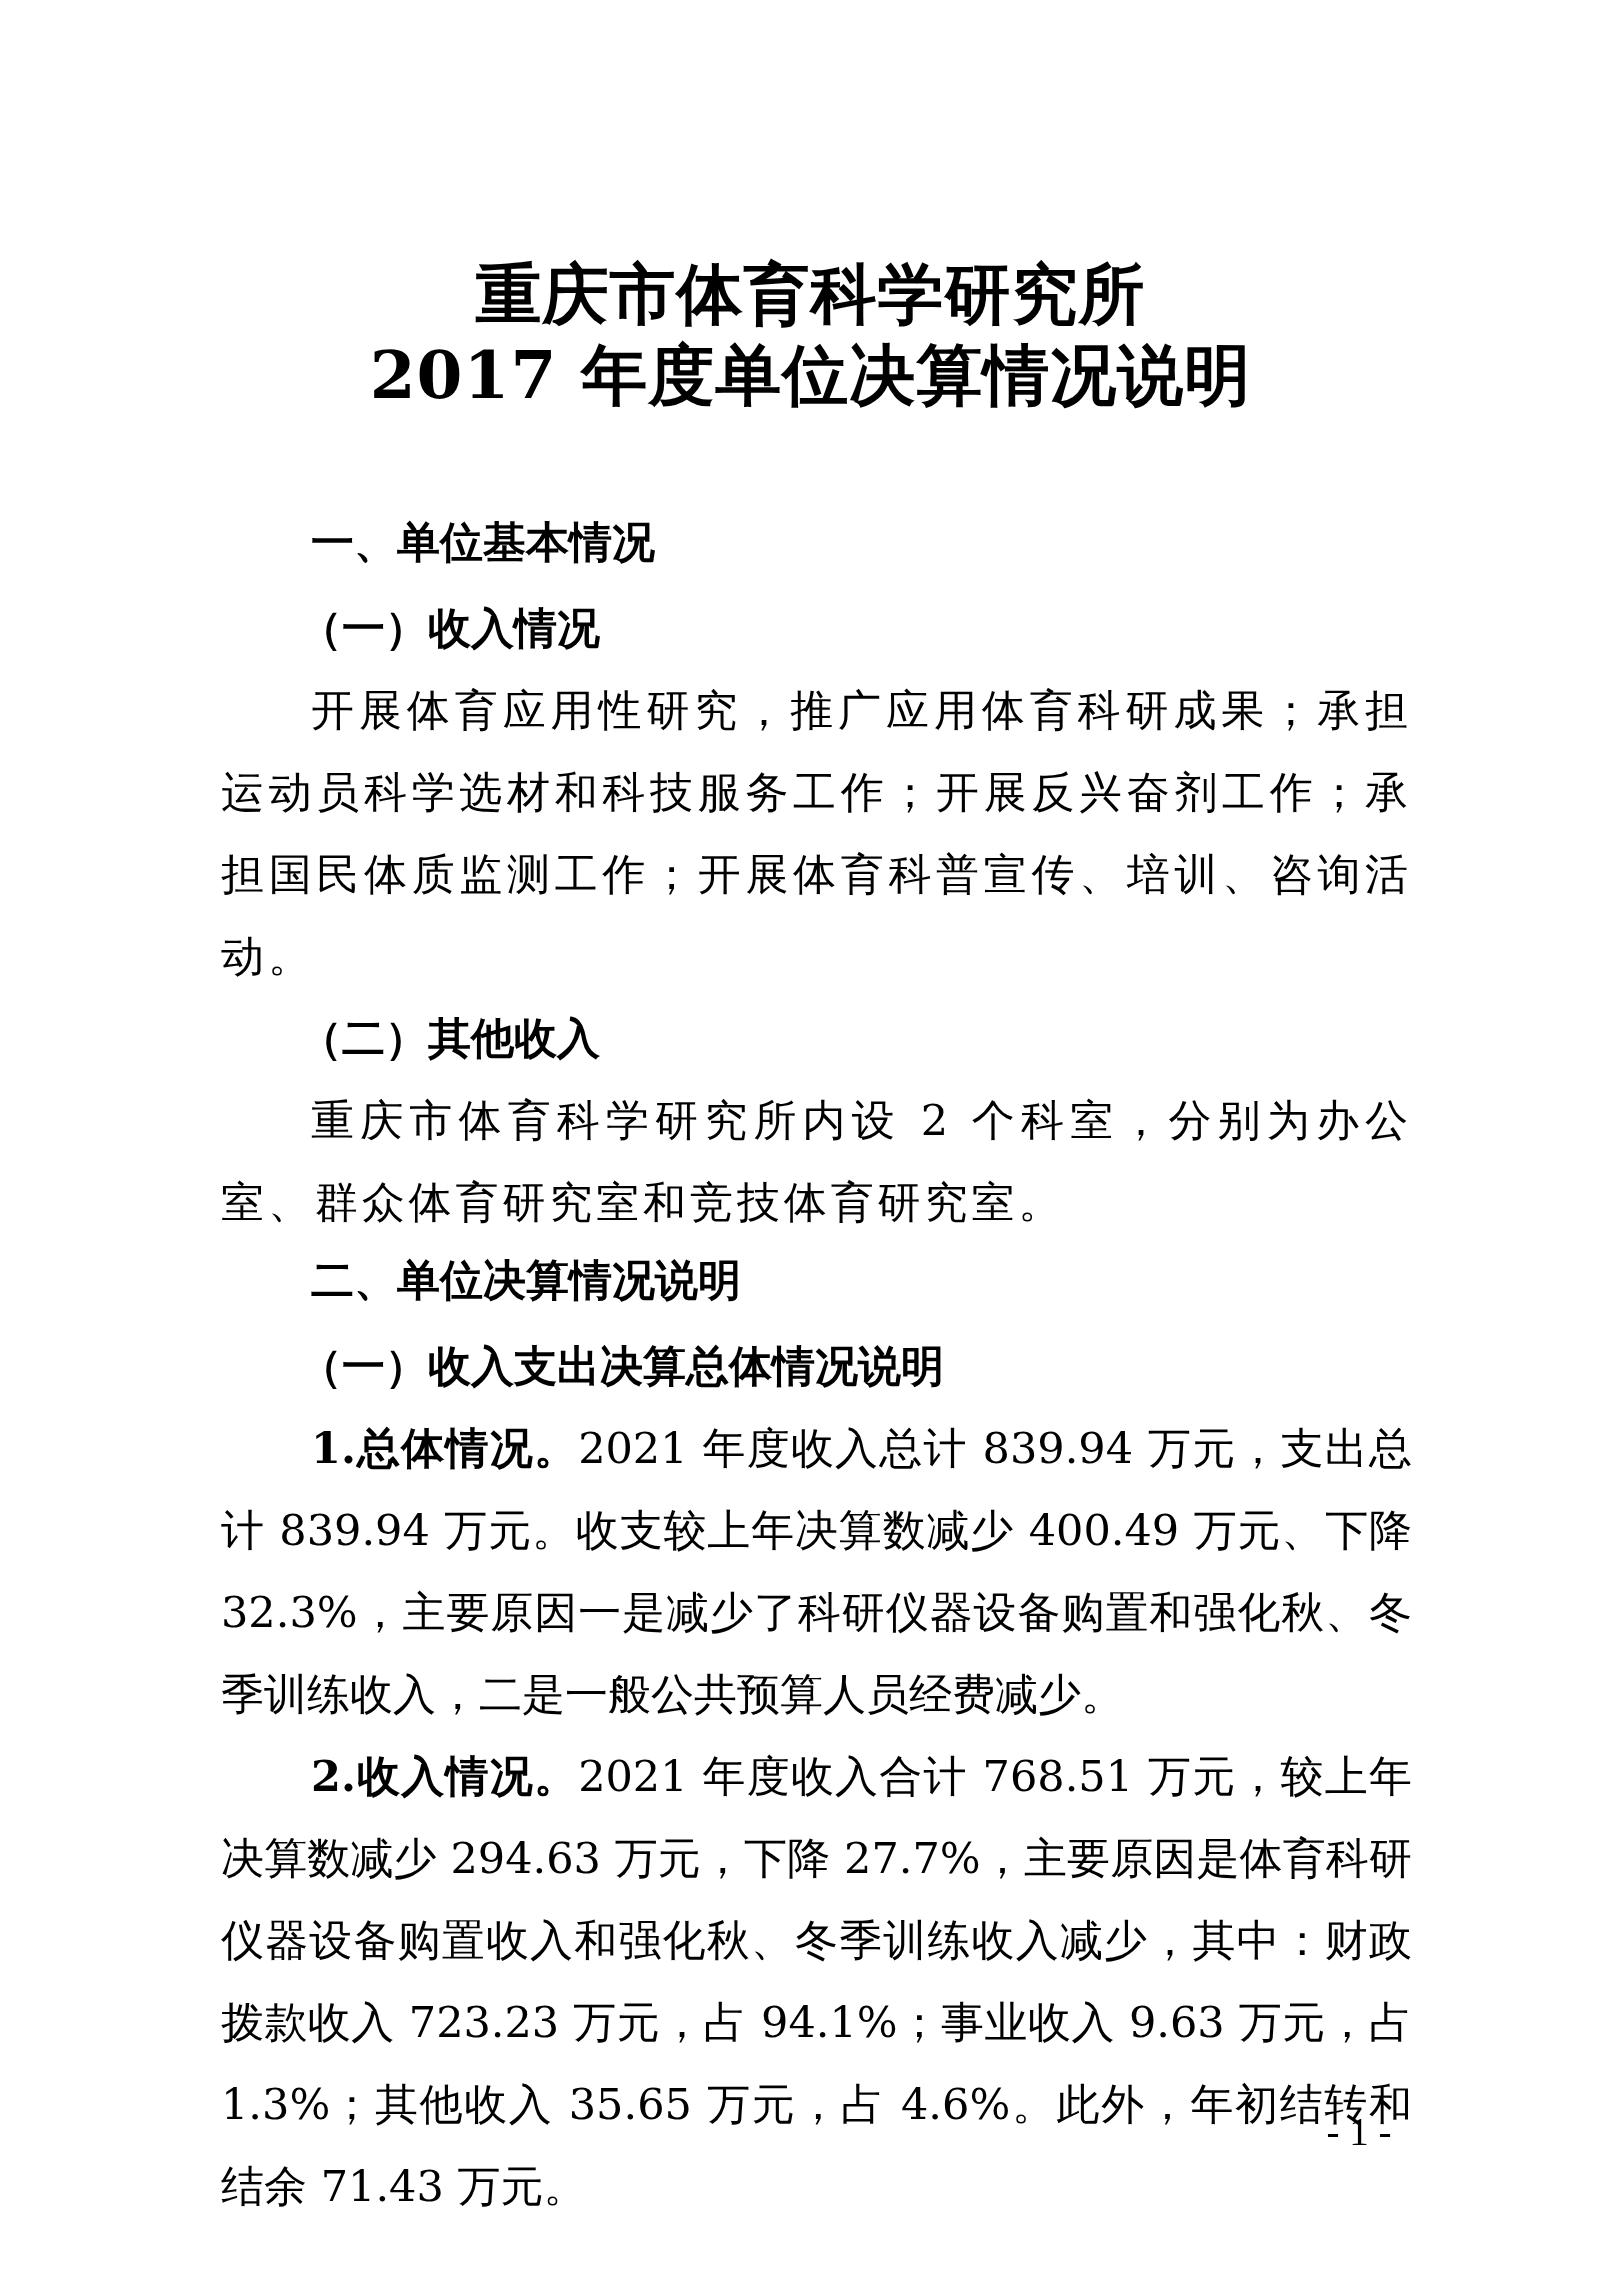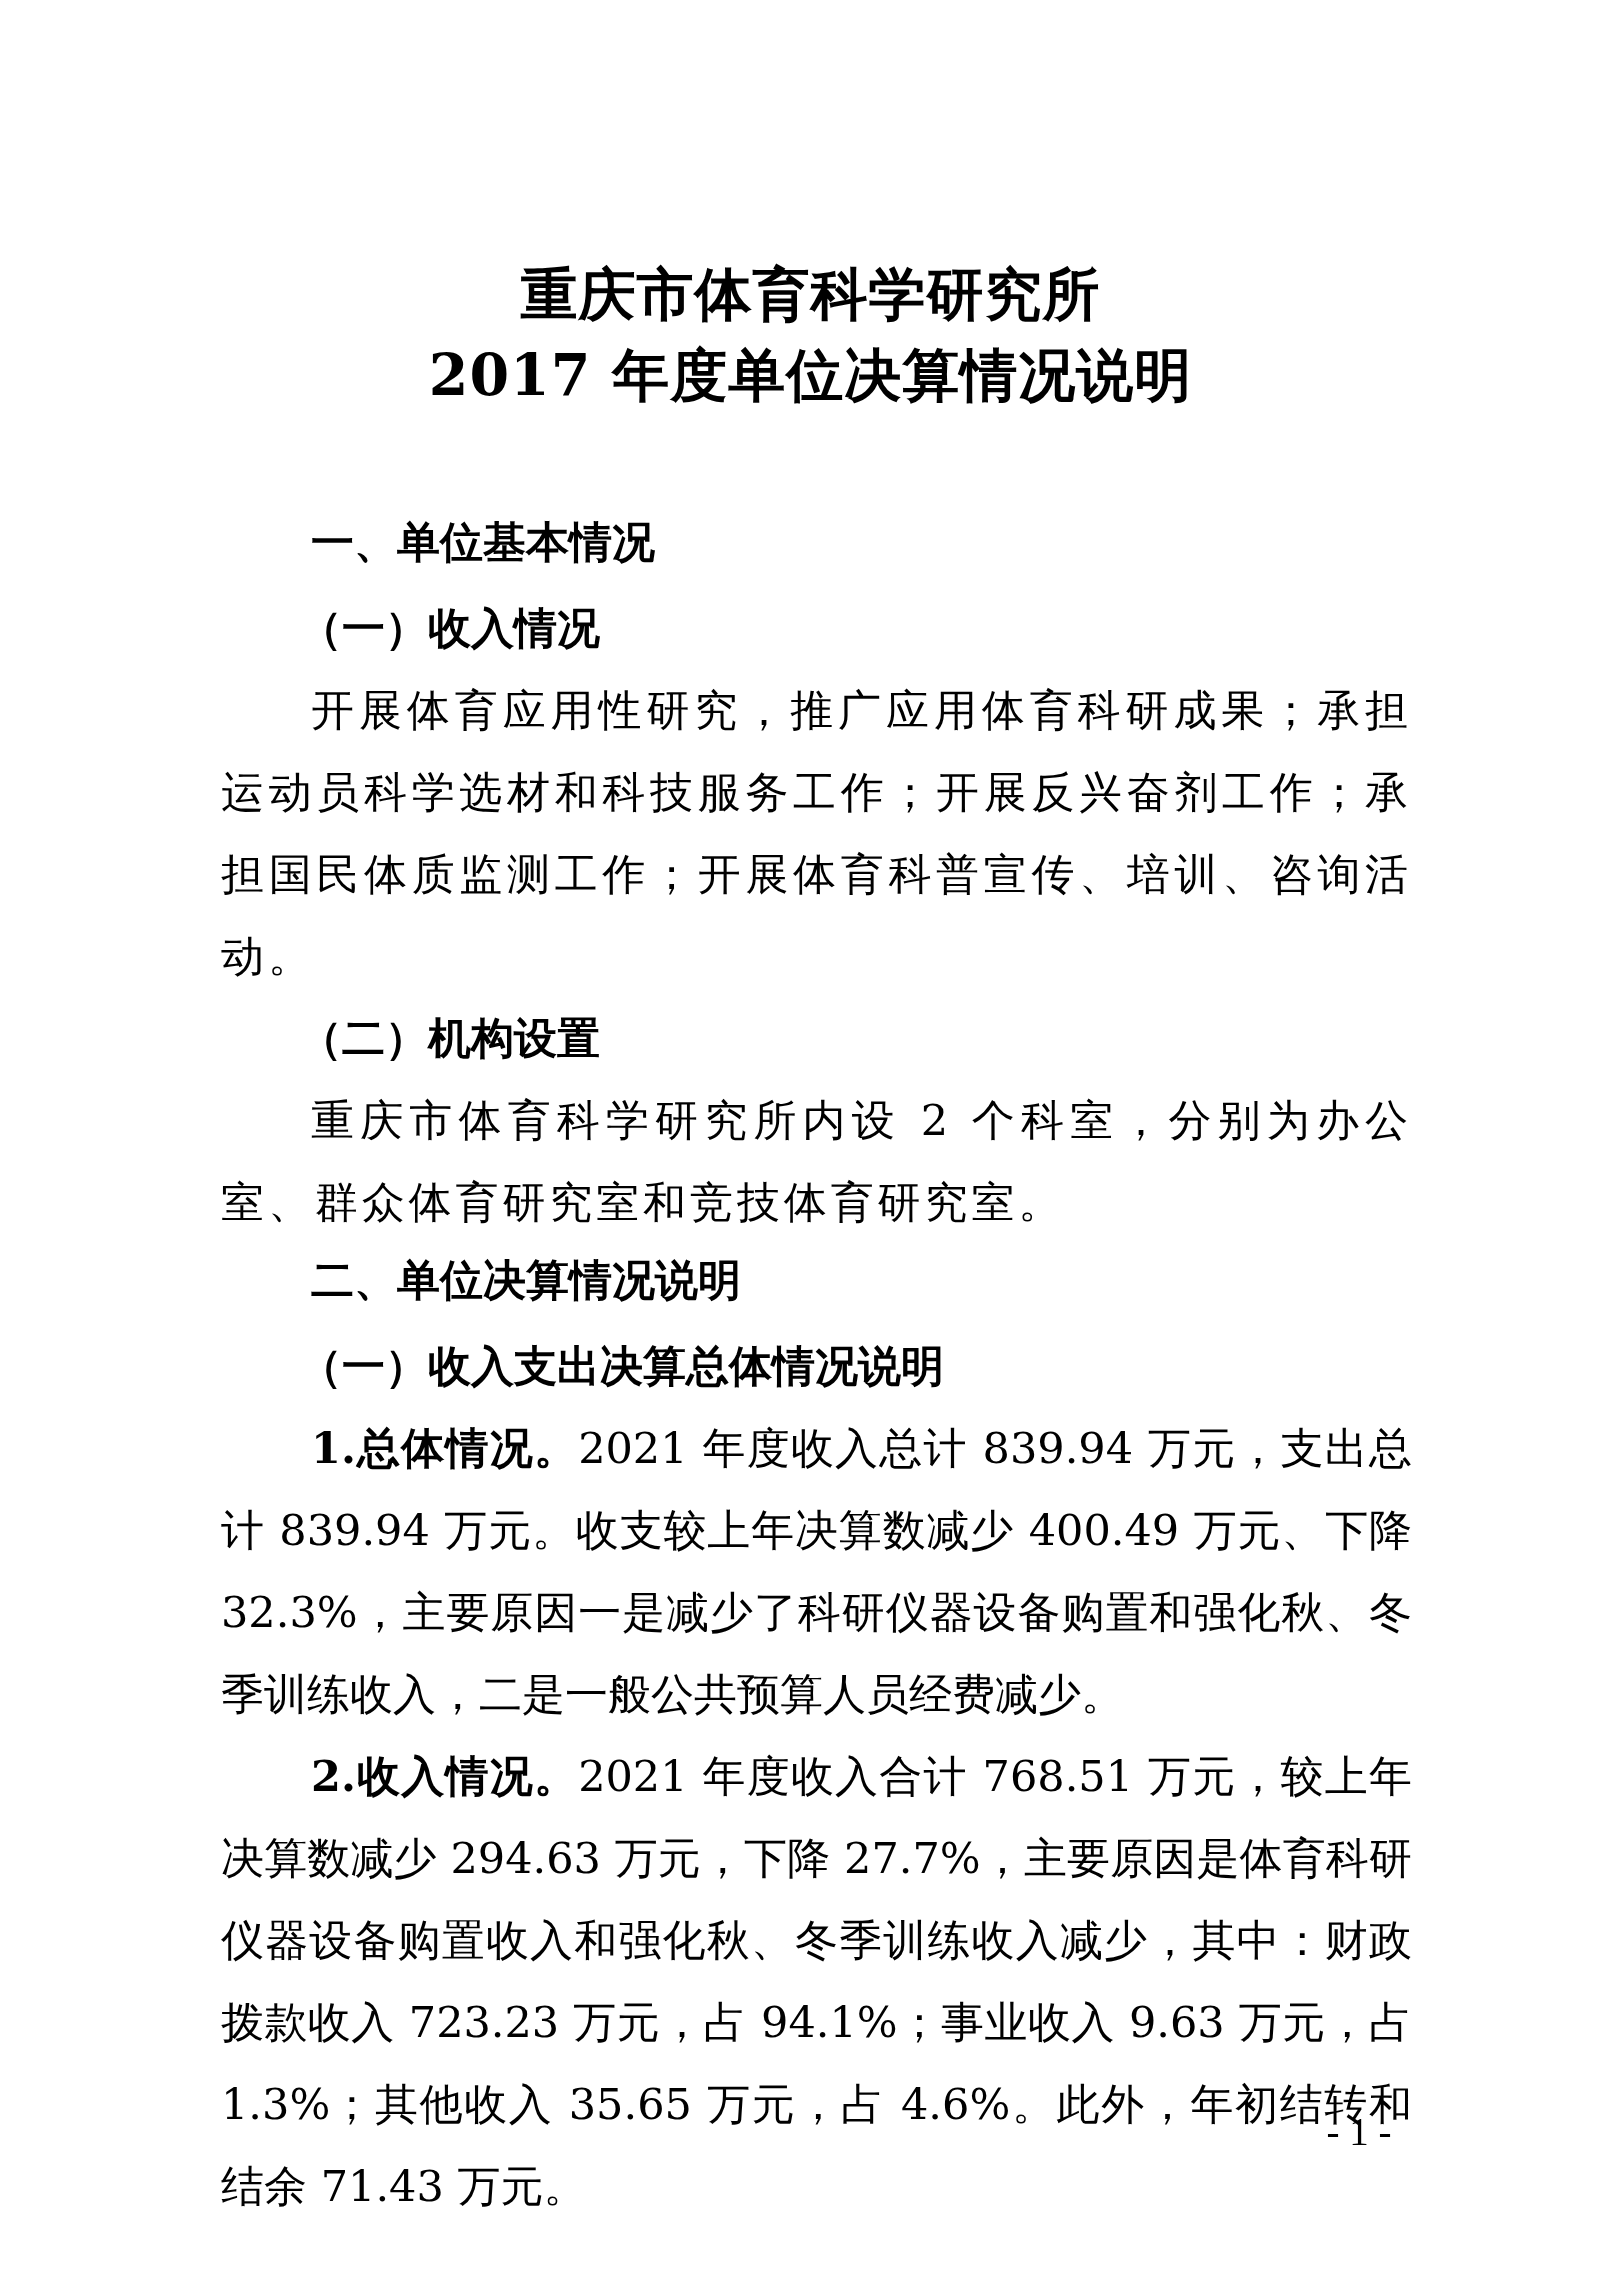--- a/index.html
+++ b/index.html
@@ -1,18 +1,18 @@
 <!DOCTYPE html>
 <html><head>
 <meta charset="utf-8">
 <style>
   html, body { margin:0; padding:0; background:#ffffff; }
   body { width:1621px; height:2293px; position:relative; overflow:hidden; }
   .page { position:absolute; left:0; top:0; width:1621px; height:2293px; background:#fff; color:#000; }
-  .title { position:absolute; left:0; width:1621px; text-align:center; font-family:"DejaVu Serif", serif; font-weight:bold; font-size:57px; line-height:82px; letter-spacing:1px; }
+  .title { position:absolute; left:0; width:1621px; text-align:center; font-family:"DejaVu Serif", serif; font-weight:bold; font-size:66px; line-height:82px; letter-spacing:1px; }
   .t1 { top:253px; }
   .t2 { top:334px; }
   .body { position:absolute; left:221px; top:505px; width:1191px; font-family:"DejaVu Serif","Liberation Serif", serif; font-size:43px; line-height:82px; text-align:justify; }
   .body p { margin:0; text-indent:90px; }
   .h1 { font-family:Liberation Mono, monospace; font-weight:bold; }
   .h2 { font-family:"DejaVu Sans", sans-serif; font-weight:bold; text-indent:78px !important; }
   .lead { font-weight:bold; }
   .para { letter-spacing:3.9px; }
   .pagenum { position:absolute; left:1310px; top:2107px; width:98px; text-align:center; font-family:"Liberation Serif", serif; font-size:39px; line-height:49px; }
 </style>
@@ -20,21 +20,21 @@
 <body>
 
 <div class="page">
   <div class="title t1">重庆市体育科学研究所</div>
   <div class="title t2">2017 年度单位决算情况说明</div>
 
   <div class="body">
     <p class="h1">一、单位基本情况</p>
     <p class="h2">（一）收入情况</p>
     <p class="para">开展体育应用性研究，推广应用体育科研成果；承担运动员科学选材和科技服务工作；开展反兴奋剂工作；承担国民体质监测工作；开展体育科普宣传、培训、咨询活动。</p>
-    <p class="h2">（二）机构设置</p>
+    <p class="h2">（二）其他收入</p>
     <p class="para">重庆市体育科学研究所内设 2 个科室，分别为办公室、群众体育研究室和竞技体育研究室。</p>
     <p class="h1">二、单位决算情况说明</p>
     <p class="h2">（一）收入支出决算总体情况说明</p>
     <p><span class="lead">1.总体情况。</span><span>2021 年度收入总计 839.94 万元，支出总计 839.94 万元。收支较上年决算数减少 400.49 万元、下降 32.3%，主要原因一是减少了科研仪器设备购置和强化秋、冬季训练收入，二是一般公共预算人员经费减少。</span></p>
     <p><span class="lead">2.收入情况。</span><span>2021 年度收入合计 768.51 万元，较上年决算数减少 294.63 万元，下降 27.7%，主要原因是体育科研仪器设备购置收入和强化秋、冬季训练收入减少，其中：财政拨款收入 723.23 万元，占 94.1%；事业收入 9.63 万元，占 1.3%；其他收入 35.65 万元，占 4.6%。此外，年初结转和结余 71.43 万元。</span></p>
   </div>
 
   <div class="pagenum">- 1 -</div>
 </div>
 

